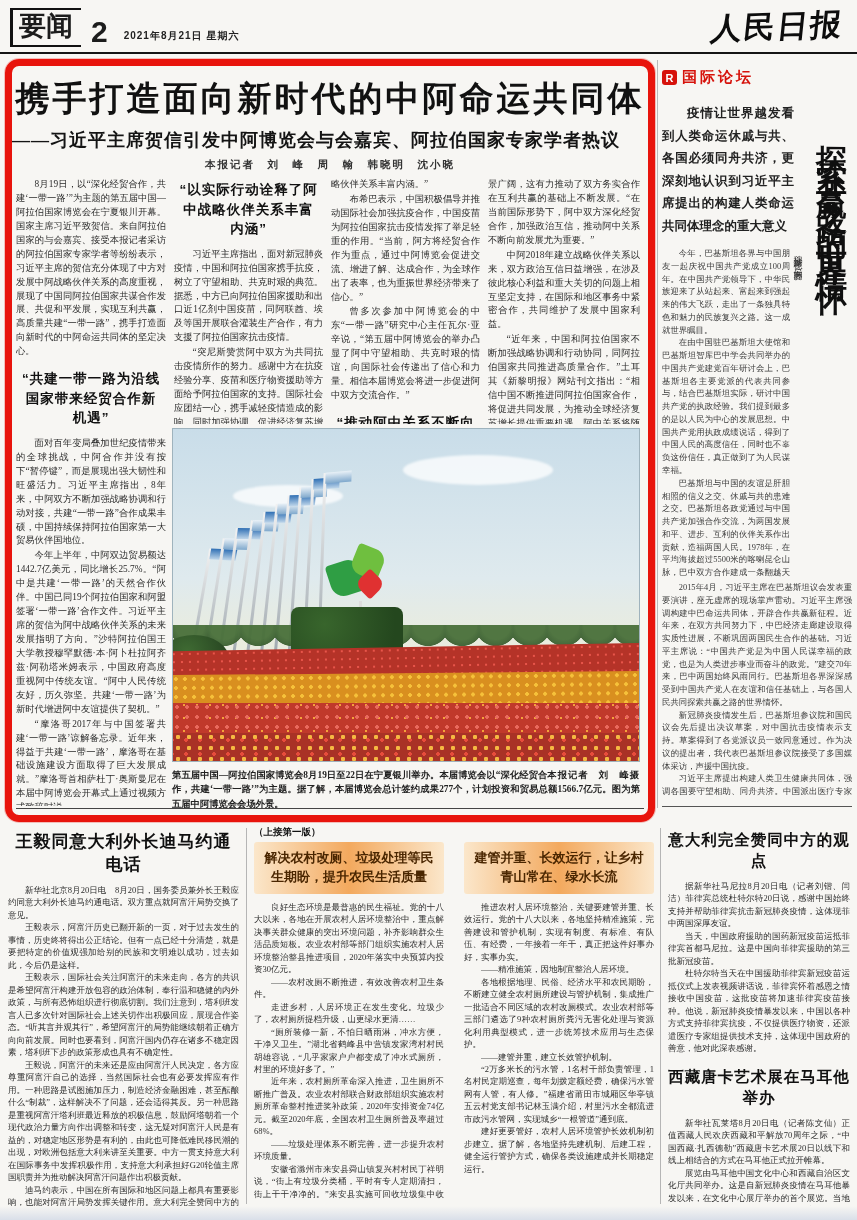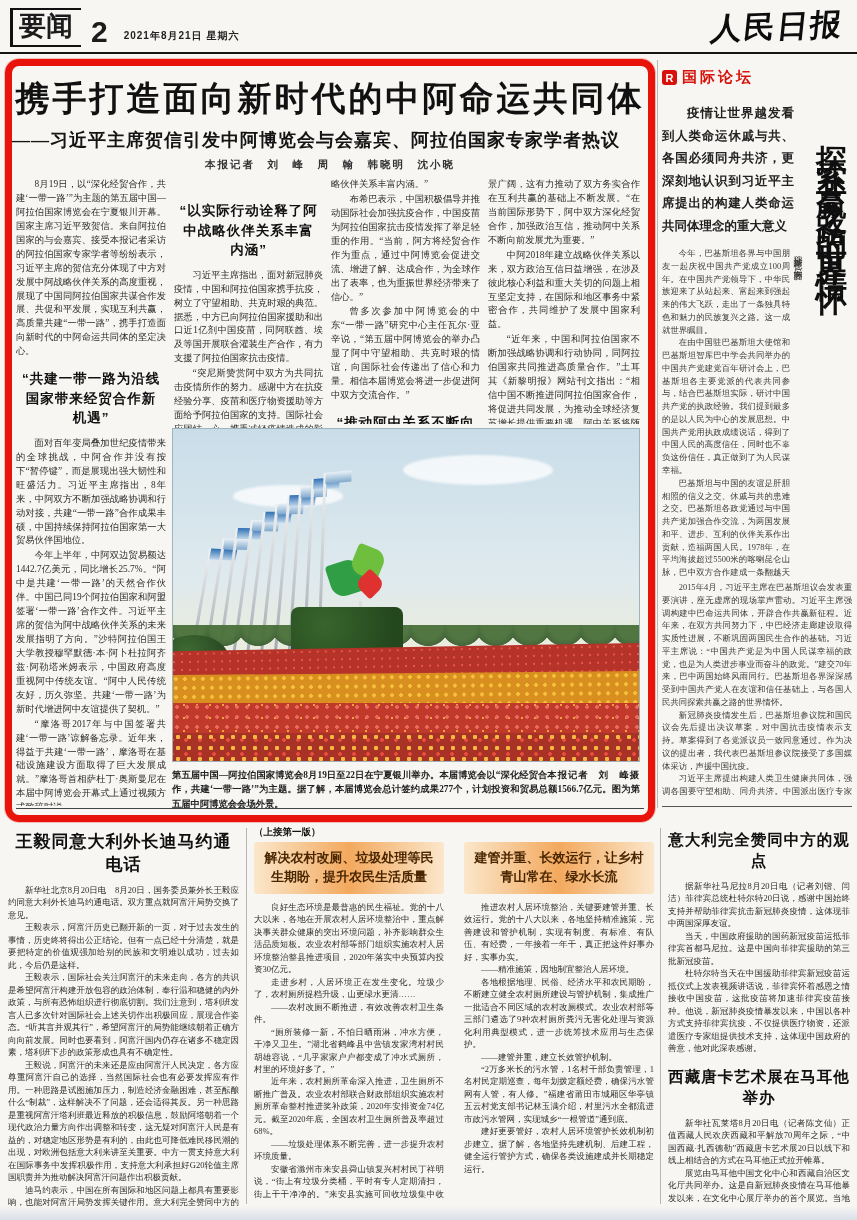--- a/index.html
+++ b/index.html
@@ -34,21 +34,21 @@
     font-family:"Liberation Sans","DejaVu Sans",sans-serif; font-weight:800; font-size:34px; letter-spacing:3px; color:#111; }
   .m-subtitle { position:absolute; top:62px; left:0; width:100%; text-align:left;
     font-family:"Liberation Serif",serif; font-weight:bold; font-size:18px; letter-spacing:1px; color:#141414; }
   .m-byline { position:absolute; top:92px; left:0; width:100%; text-align:center;
     font-size:10.5px; font-weight:bold; color:#333; letter-spacing:2px; }
   .mcol { position:absolute; top:112px; font-size:9.3px; line-height:1.5; text-align:justify; color:#2b2b2b; overflow:hidden; }
   .mcol p { text-indent:2em; margin-bottom:1px; }
   .mcol .subhead { font-family:"Liberation Sans",sans-serif; font-weight:bold; font-size:13.5px;
     line-height:1.45; text-align:center; text-indent:0; color:#111; margin:10px 4px 9px; letter-spacing:1px; }
   .c1 { left:4px;   width:150px; height:628px; }
-  .c2 { left:162px; width:149px; height:246px;margin-top:21px; }
+  .c2 { left:162px; width:149px; height:246px; }
   .c3 { left:319px; width:149px; height:246px; }
   .c4 { left:476px; width:152px; height:246px; }
 
   
   .photo { position:absolute; left:160px; top:362px; width:468px; height:334px; overflow:hidden;
     border:1px solid #9fb3bd; background:linear-gradient(#c9dde9 0%, #dfeaee 45%, #e9ecdf 62%); }
   .cloud { position:absolute; border-radius:50%; background:rgba(255,255,255,.75); filter:blur(1px); }
   .cl1 { left:230px; top:26px; width:150px; height:30px; }
   .cl2 { left:60px; top:56px; width:110px; height:22px; }
   .treeline { position:absolute; left:0; top:196px; width:468px; height:26px;
@@ -260,22 +260,22 @@
   </div>
 
   <div class="b-vrule vr1"></div>
 
   <div class="mid">
     <div class="kicker">（上接第一版）</div>
     <div class="mid-col mcB">
       <div class="obox">解决农村改厕、垃圾处理等民生期盼，提升农民生活质量</div>
       <div class="b-body" style="height:300px">
         <p>良好生态环境是最普惠的民生福祉。党的十八大以来，各地在开展农村人居环境整治中，重点解决事关群众健康的突出环境问题，补齐影响群众生活品质短板。农业农村部等部门组织实施农村人居环境整治整县推进项目，2020年落实中央预算内投资30亿元。</p>
+        <p>——农村改厕不断推进，有效改善农村卫生条件。</p>
         <p>走进乡村，人居环境正在发生变化。垃圾少了，农村厕所提档升级，山更绿水更清……</p>
-        <p>——农村改厕不断推进，有效改善农村卫生条件。</p>
         <p>“厕所装修一新，不怕日晒雨淋，冲水方便，干净又卫生。”湖北省鹤峰县中营镇发家湾村村民胡雄容说，“几乎家家户户都变成了冲水式厕所，村里的环境好多了。”</p>
         <p>近年来，农村厕所革命深入推进，卫生厕所不断推广普及。农业农村部联合财政部组织实施农村厕所革命整村推进奖补政策，2020年安排资金74亿元。截至2020年底，全国农村卫生厕所普及率超过68%。</p>
         <p>——垃圾处理体系不断完善，进一步提升农村环境质量。</p>
         <p>安徽省滁州市来安县舜山镇复兴村村民丁祥明说，“街上有垃圾分类桶，平时有专人定期清扫，街上干干净净的。”来安县实施可回收垃圾集中收集，可腐烂垃圾资源化处理，不可腐烂垃圾无害化处理。</p>
 
       </div>
     </div>
     <div class="mid-col mcC">
       <div class="obox">建管并重、长效运行，让乡村青山常在、绿水长流</div>
       <div class="b-body" style="height:300px">

